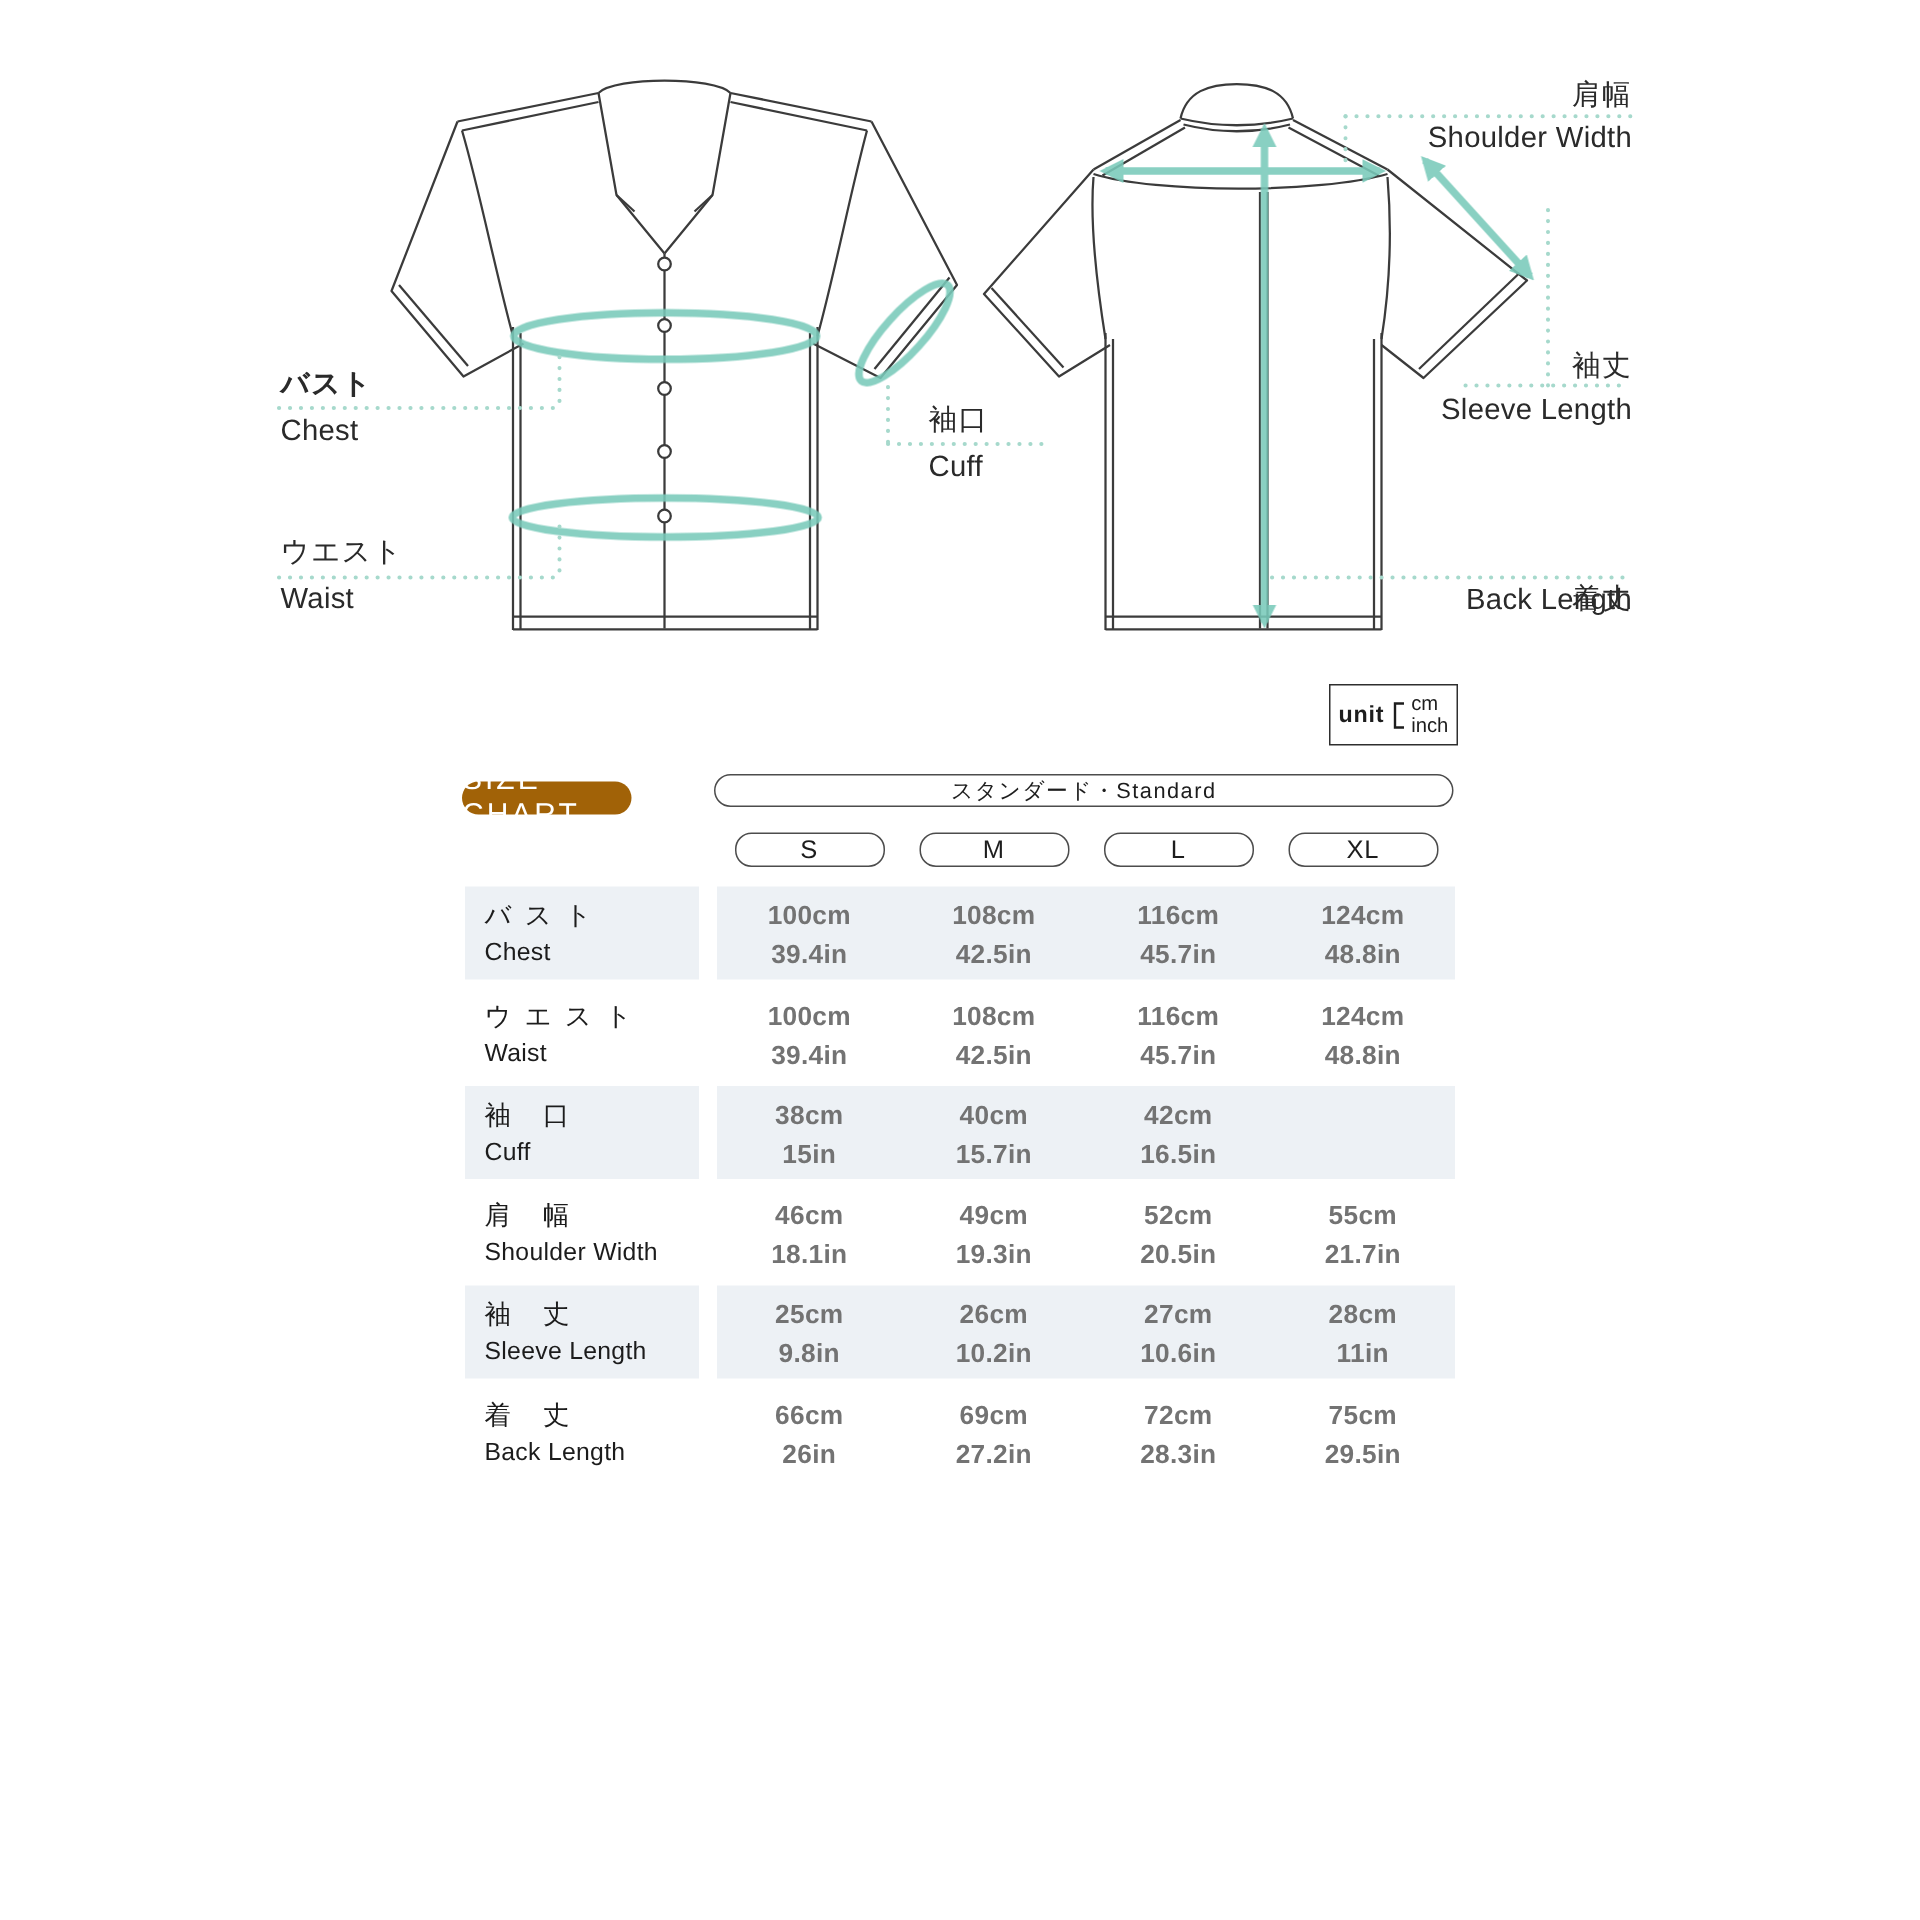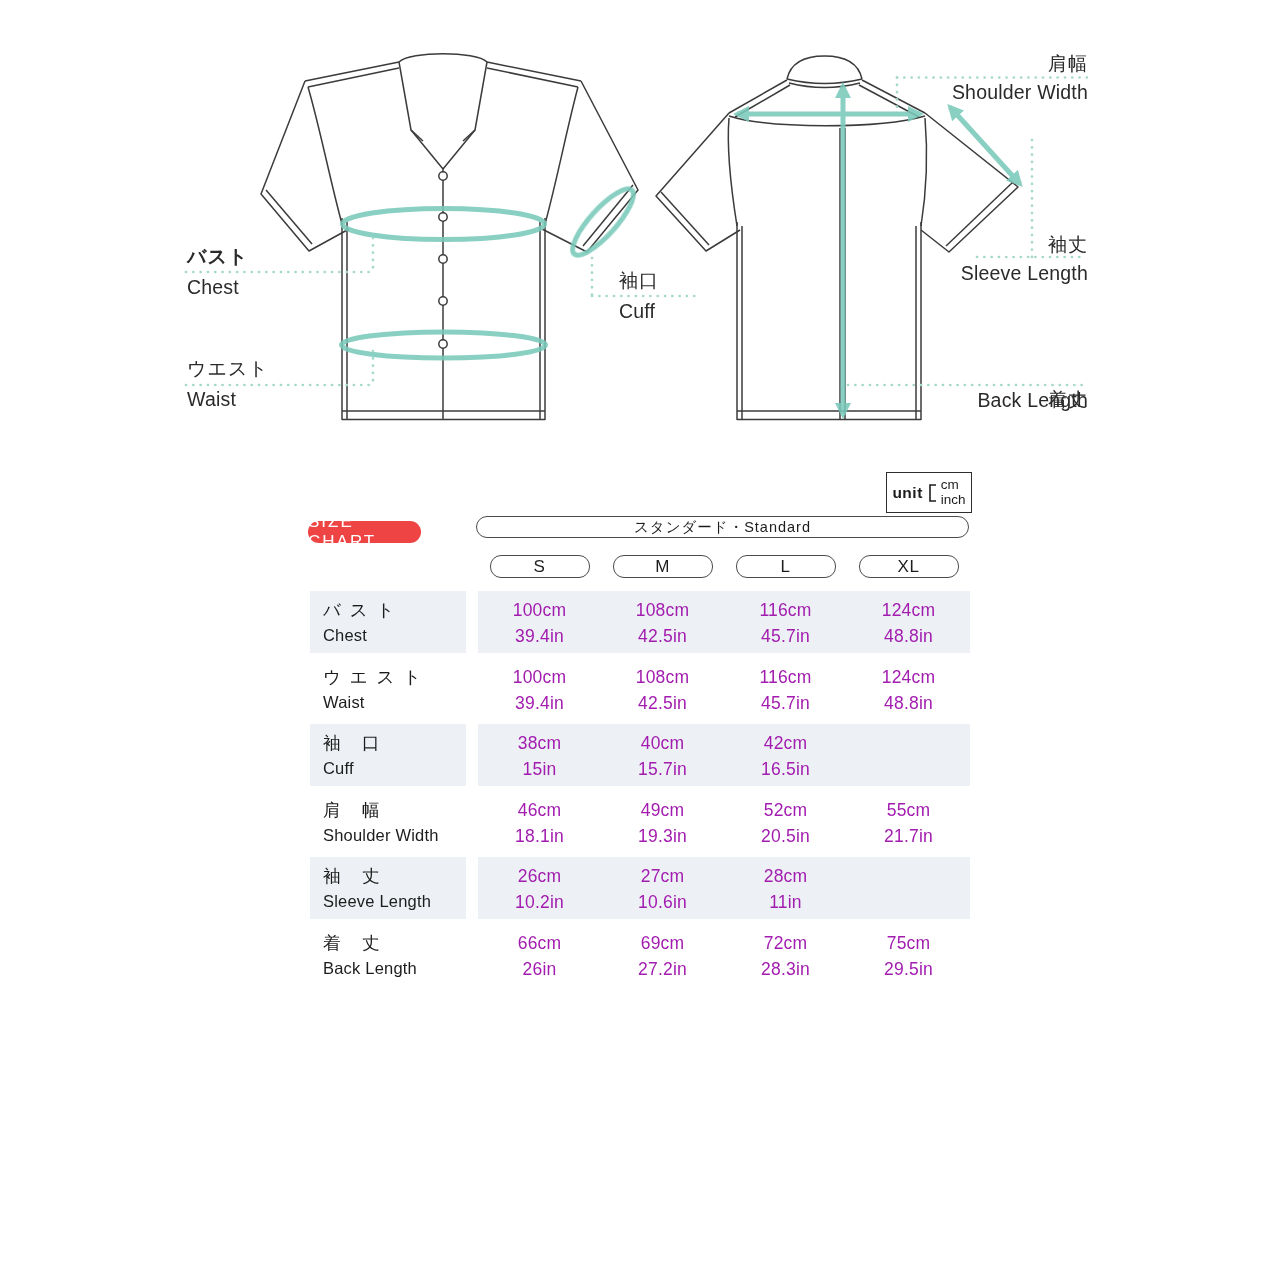--- a/index.html
+++ b/index.html
@@ -13,43 +13,43 @@
   .dlabel .en{font-size:19.5px;letter-spacing:.2px;}
   .lbl-left{text-align:left;}
   .lbl-right{text-align:right;}
   #lbl-chest-jp{left:187px;top:245px;font-weight:bold;}   #lbl-chest-en{left:187px;top:275px;}
   #lbl-waist-jp{left:187px;top:357px;}   #lbl-waist-en{left:187px;top:387px;}
   #lbl-cuff-jp{left:619px;top:269px;}    #lbl-cuff-en{left:619px;top:299px;}
   #lbl-shoulder-jp{right:192px;top:52px;}  #lbl-shoulder-en{right:192px;top:80px;}
   #lbl-sleeve-jp{right:192px;top:233px;}   #lbl-sleeve-en{right:192px;top:261px;}
   #lbl-back-jp{right:192px;top:360px;margin-top:28px;}     #lbl-back-en{right:192px;top:388px;}
   
-  .unitbox{position:absolute;left:886px;top:472px;width:86px;height:41px;border:1.6px solid #2e2e2e;
+  .unitbox{position:absolute;left:886px;top:456px;width:86px;height:41px;border:1.6px solid #2e2e2e;
            box-sizing:border-box;display:flex;align-items:center;justify-content:center;gap:4px;}
   .unitbox .u-label{font-size:15.5px;font-weight:bold;letter-spacing:.5px;color:#1d1d1d;}
   .unitbox .u-units{display:flex;flex-direction:column;line-height:1.05;font-size:13.5px;font-weight:normal;color:#1d1d1d;}
   
-  .pill-dark{position:absolute;left:308px;top:521px;width:113px;height:22px;background:#ef4444;border-radius:11px;
-             display:flex;align-items:center;justify-content:center;color:#fff;font-size:17px;letter-spacing:2px;}
+  .pill-dark{position:absolute;left:308px;top:521px;width:113px;height:22px;background:#a16207;border-radius:11px;
+             display:flex;align-items:center;justify-content:center;color:#fff;font-size:20px;letter-spacing:2px;}
   .pill-outline{box-sizing:border-box;border:1.3px solid #4c4c4c;background:#fff;border-radius:11px;
                 display:flex;align-items:center;justify-content:center;color:#1d1d1d;}
   .pill-standard{position:absolute;left:476px;top:516px;width:493px;height:22px;font-size:14.5px;letter-spacing:1px;}
   .sizes-row{position:absolute;left:478px;top:555px;width:492px;display:grid;grid-template-columns:repeat(4,1fr);}
   .size-pill{width:100px;height:23px;margin:0 auto;font-size:17px;letter-spacing:.5px;}
   
   .table{position:absolute;left:310px;top:591px;width:660px;}
   .trow{display:flex;height:62px;margin-bottom:4.5px;}
   .tlabel{width:156px;box-sizing:border-box;padding:6px 0 0 13px;}
   .tgap{width:12px;}
   .tdata{flex:1;display:grid;grid-template-columns:repeat(4,1fr);padding-top:6px;box-sizing:border-box;}
   .trow.alt .tlabel,.trow.alt .tdata{background:#EDF1F5;}
   .tlabel .jp{font-size:17.5px;color:#1c1c1c;line-height:26px;letter-spacing:2px;white-space:pre;}
   .tlabel .en{font-size:16.5px;color:#1c1c1c;line-height:25px;letter-spacing:.2px;}
   .cell{text-align:center;}
-  .cell .cm,.cell .in{font-size:17.5px;line-height:26px;color:#a21caf;letter-spacing:.2px;}
+  .cell .cm,.cell .in{font-size:17.5px;line-height:26px;color:#737373;letter-spacing:.2px;font-weight:bold;}
 </style>
 </head>
 <body>
 
 <div class="canvas">
 
   <svg class="abs" style="left:0;top:0" width="1280" height="470" viewBox="0 0 1280 470">
     <defs>
       <marker id="ah" viewBox="0 0 10 10" refX="7.5" refY="5" markerWidth="3.2" markerHeight="3.2" orient="auto-start-reverse" markerUnits="strokeWidth">
         <path d="M0,0 L10,5 L0,10 Z" fill="#79CABA"></path>
@@ -299,20 +299,24 @@
     </div>
 
     <div class="trow alt">
       <div class="tlabel">
         <div class="jp">袖　丈</div>
         <div class="en">Sleeve Length</div>
       </div>
       <div class="tgap"></div>
       <div class="tdata">
         <div class="cell">
+            <div class="cm">25cm</div>
+            <div class="in">9.8in</div>
+          </div>
+        <div class="cell">
             <div class="cm">26cm</div>
             <div class="in">10.2in</div>
           </div>
         <div class="cell">
             <div class="cm">27cm</div>
             <div class="in">10.6in</div>
           </div>
         <div class="cell">
             <div class="cm">28cm</div>
             <div class="in">11in</div>

